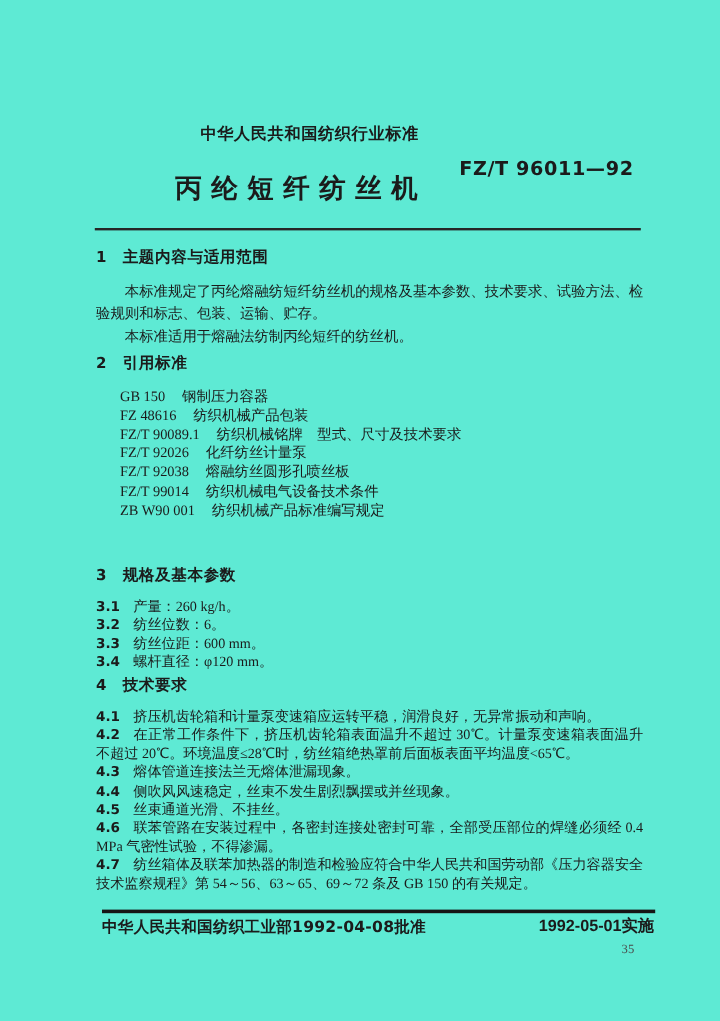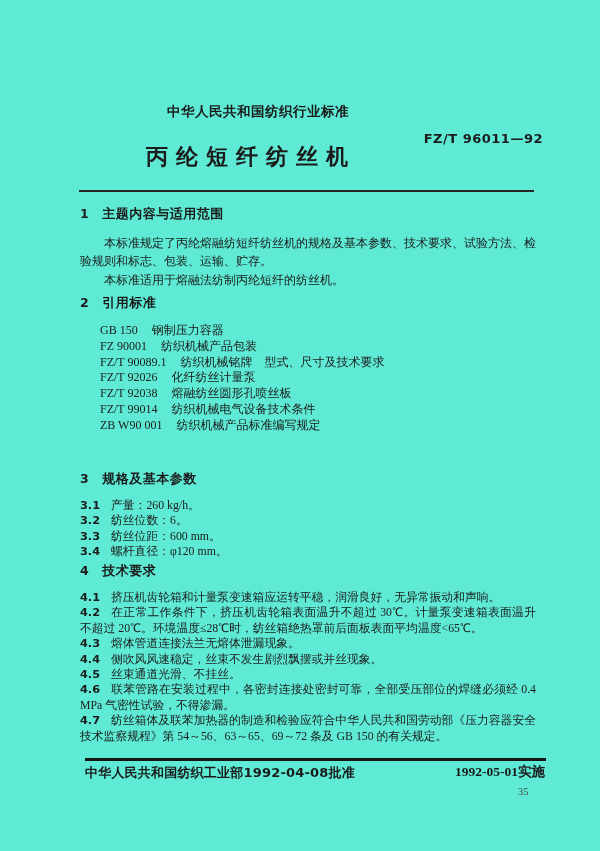--- a/index.html
+++ b/index.html
@@ -9,23 +9,23 @@
     font-family:"Liberation Serif", serif;
     box-shadow:0 0 4px rgba(0,0,0,.15);
   }
   
   .std-type{
     position:absolute; top:103px; left:167px;
     font-family:"DejaVu Sans", sans-serif; font-weight:bold;
     font-size:13.5px; letter-spacing:.5px; white-space:nowrap;
   }
   .std-no{
-    position:absolute; top:131px; right:57px;
+    position:absolute; top:131px; right:72px;
     font-family:"DejaVu Sans", sans-serif; font-weight:bold;
-    font-size:13px; letter-spacing:.5px; white-space:nowrap;
+    font-size:16px; letter-spacing:.5px; white-space:nowrap;
   }
   .doc-title{
     position:absolute; top:142px; left:146px; margin:0;
     font-family:"DejaVu Sans", sans-serif; font-weight:bold;
     font-size:22px; letter-spacing:8px; white-space:nowrap;
   }
   .header-rule{
     position:absolute; top:190px; left:79px; width:455px; height:2px;
     background:#262626;
   }
@@ -59,21 +59,21 @@
     position:absolute; top:758px; left:85px; width:461px; height:2.5px;
     background:#161616;
   }
   .footer-left{
     position:absolute; top:764px; left:85px;
     font-family:"DejaVu Sans", sans-serif; font-weight:bold;
     font-size:13px; letter-spacing:.2px; white-space:nowrap;
   }
   .footer-right{
     position:absolute; top:763px; right:55px;
-    font-family:Liberation Serif, serif; font-weight:bold;
+    font-family:Liberation Sans, sans-serif; font-weight:bold;
     font-size:13.5px; white-space:nowrap;
   }
   .page-no{
     position:absolute; top:786px; left:518px;
     font-size:10.5px; color:#4a4a4a;
   }
 </style>
 </head>
 <body>
 
@@ -91,21 +91,21 @@
     <p class="para first">本标准规定了丙纶熔融纺短纤纺丝机的规格及基本参数、技术要求、试验方法、检验规则和标志、包装、运输、贮存。</p>
     <p class="para">本标准适用于熔融法纺制丙纶短纤的纺丝机。</p>
   </div>
 
   <div class="sec" style="top:294px">
     <h2 class="sec-head">
       <span class="sec-num">2</span><span>引用标准</span>
     </h2>
     <div class="ref-list">
       <div class="ref"><span class="ref-code">GB 150</span><span>钢制压力容器</span></div>
-      <div class="ref"><span class="ref-code">FZ 90001</span><span>纺织机械产品包装</span></div>
+      <div class="ref"><span class="ref-code">FZ 48616</span><span>纺织机械产品包装</span></div>
       <div class="ref"><span class="ref-code">FZ/T 90089.1</span><span>纺织机械铭牌　型式、尺寸及技术要求</span></div>
       <div class="ref"><span class="ref-code">FZ/T 92026</span><span>化纤纺丝计量泵</span></div>
       <div class="ref"><span class="ref-code">FZ/T 92038</span><span>熔融纺丝圆形孔喷丝板</span></div>
       <div class="ref"><span class="ref-code">FZ/T 99014</span><span>纺织机械电气设备技术条件</span></div>
       <div class="ref"><span class="ref-code">ZB W90 001</span><span>纺织机械产品标准编写规定</span></div>
     </div>
   </div>
 
   <div class="sec" style="top:470px">
     <h2 class="sec-head">

